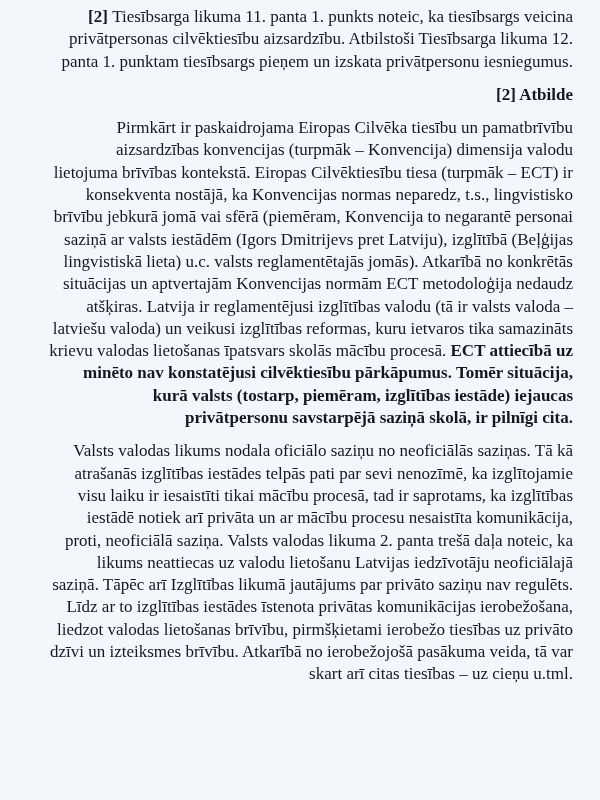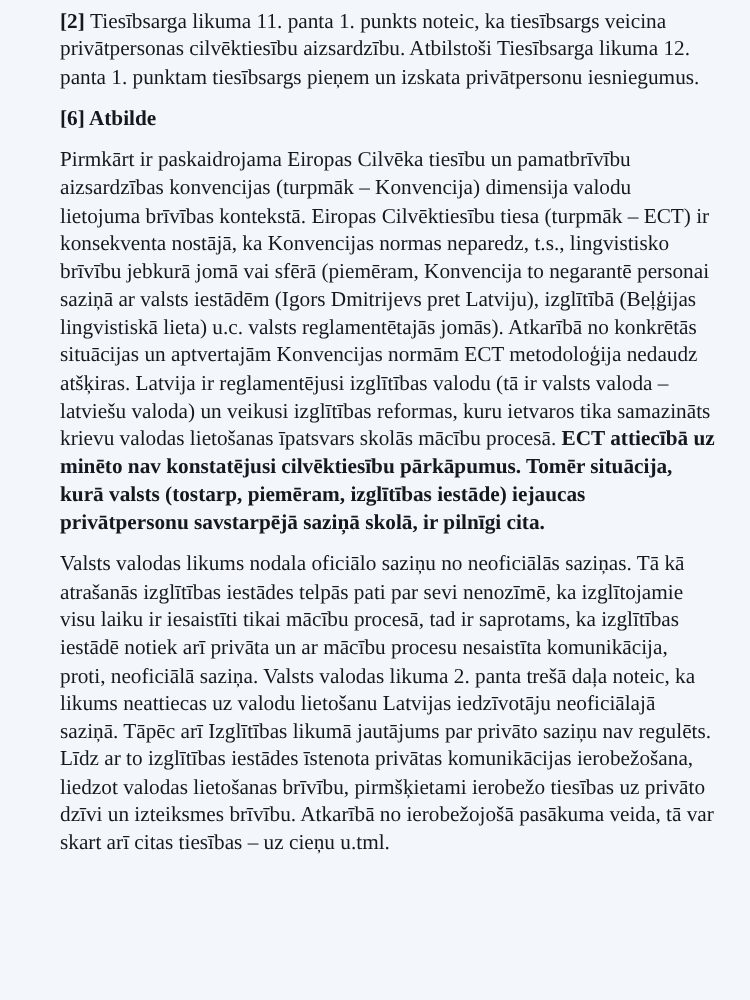--- a/index.html
+++ b/index.html
@@ -20,30 +20,31 @@
     left: 48px;
     width: 525px;
     color: #15181f;
     font-size: 17px;
     line-height: 22.3px;
     text-align: left;
   }
   .page p {
     margin: 0 0 11px 0;
     padding: 0;
+    text-align: right;
   }
   .page p.heading {
     font-weight: bold;
     margin-top: 2px;
   }
   .bold {
     font-weight: bold;
   }
 </style>
 </head>
 <body>
 
 <div class="page">
     <p><span class="bold">[2] </span><span>Tiesībsarga likuma 11. panta 1. punkts noteic, ka tiesībsargs veicina privātpersonas cilvēktiesību aizsardzību. Atbilstoši Tiesībsarga likuma 12. panta 1. punktam tiesībsargs pieņem un izskata privātpersonu iesniegumus.</span></p>
-    <p class="heading"><span class="bold">[6] Atbilde</span></p>
+    <p class="heading"><span class="bold">[2] Atbilde</span></p>
     <p><span>Pirmkārt ir paskaidrojama Eiropas Cilvēka tiesību un pamatbrīvību aizsardzības konvencijas (turpmāk – Konvencija) dimensija valodu lietojuma brīvības kontekstā. Eiropas Cilvēktiesību tiesa (turpmāk – ECT) ir konsekventa nostājā, ka Konvencijas normas neparedz, t.s., lingvistisko brīvību jebkurā jomā vai sfērā (piemēram, Konvencija to negarantē personai saziņā ar valsts iestādēm (Igors Dmitrijevs pret Latviju), izglītībā (Beļģijas lingvistiskā lieta) u.c. valsts reglamentētajās jomās). Atkarībā no konkrētās situācijas un aptvertajām Konvencijas normām ECT metodoloģija nedaudz atšķiras. Latvija ir reglamentējusi izglītības valodu (tā ir valsts valoda – latviešu valoda) un veikusi izglītības reformas, kuru ietvaros tika samazināts krievu valodas lietošanas īpatsvars skolās mācību procesā. </span><span class="bold">ECT attiecībā uz minēto nav konstatējusi cilvēktiesību pārkāpumus. Tomēr situācija, kurā valsts (tostarp, piemēram, izglītības iestāde) iejaucas privātpersonu savstarpējā saziņā skolā, ir pilnīgi cita.</span></p>
     <p><span>Valsts valodas likums nodala oficiālo saziņu no neoficiālās saziņas. Tā kā atrašanās izglītības iestādes telpās pati par sevi nenozīmē, ka izglītojamie visu laiku ir iesaistīti tikai mācību procesā, tad ir saprotams, ka izglītības iestādē notiek arī privāta un ar mācību procesu nesaistīta komunikācija, proti, neoficiālā saziņa. Valsts valodas likuma 2. panta trešā daļa noteic, ka likums neattiecas uz valodu lietošanu Latvijas iedzīvotāju neoficiālajā saziņā. Tāpēc arī Izglītības likumā jautājums par privāto saziņu nav regulēts. Līdz ar to izglītības iestādes īstenota privātas komunikācijas ierobežošana, liedzot valodas lietošanas brīvību, pirmšķietami ierobežo tiesības uz privāto dzīvi un izteiksmes brīvību. Atkarībā no ierobežojošā pasākuma veida, tā var skart arī citas tiesības – uz cieņu u.tml.</span></p>
   </div>
 
 </body></html>

